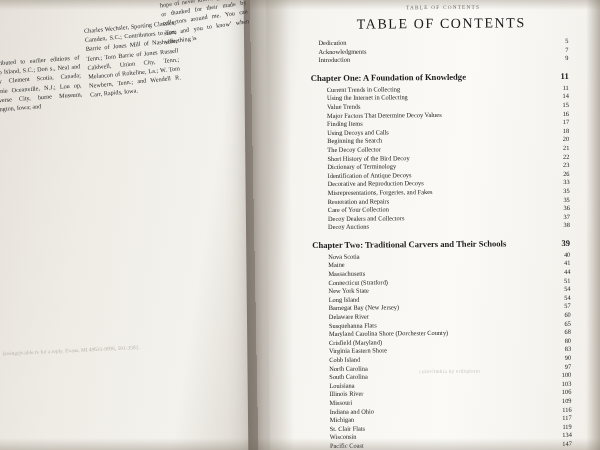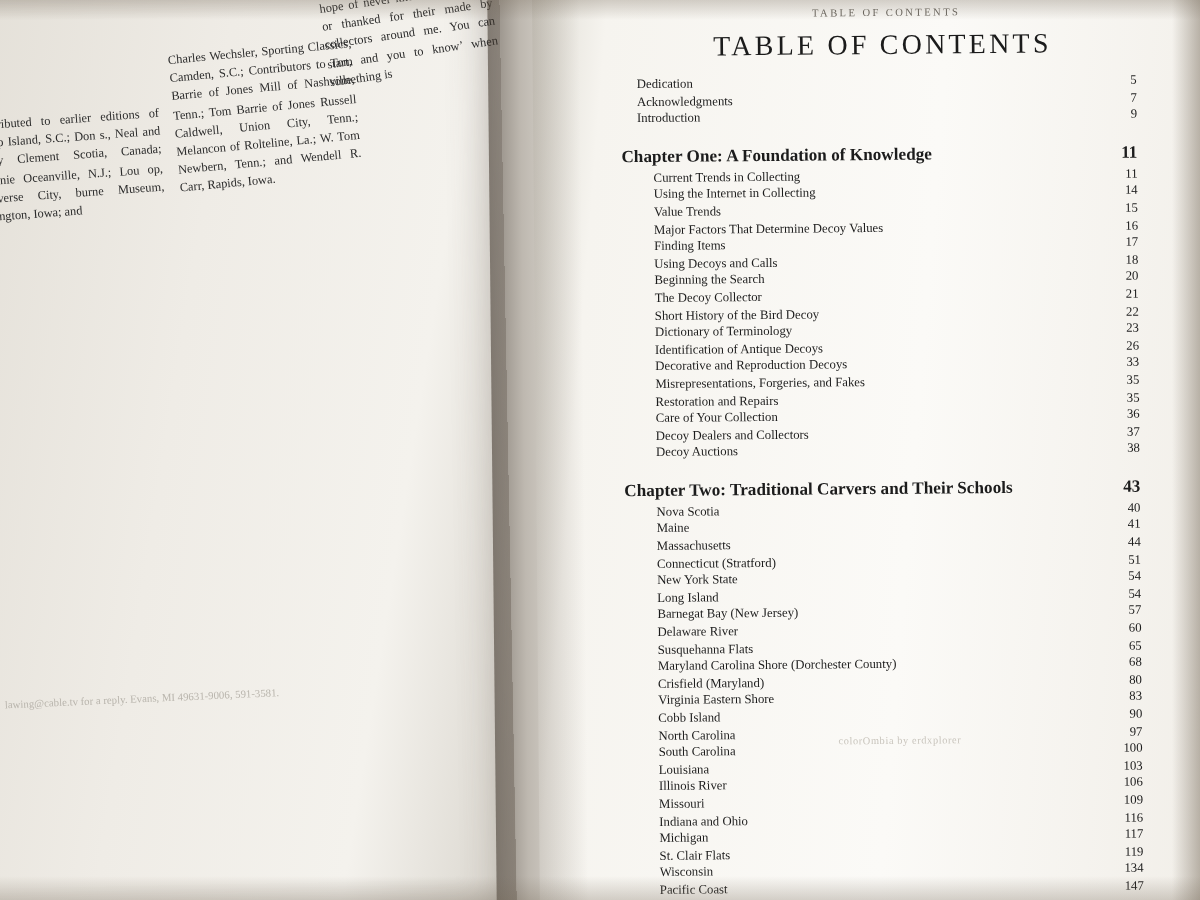--- a/index.html
+++ b/index.html
@@ -272,21 +272,21 @@
             <span class="pg">37</span>
           </div>
           <div class="row item">
             <span class="lbl">Decoy Auctions</span>
             <span class="fill"></span>
             <span class="pg">38</span>
           </div>
           <div class="chapter">
             <span class="lbl">Chapter Two: Traditional Carvers and Their Schools</span>
             <span class="fill"></span>
-            <span class="pg">43</span>
+            <span class="pg">39</span>
           </div>
           <div class="row item">
             <span class="lbl">Nova Scotia</span>
             <span class="fill"></span>
             <span class="pg">40</span>
           </div>
           <div class="row item">
             <span class="lbl">Maine</span>
             <span class="fill"></span>
             <span class="pg">41</span>

